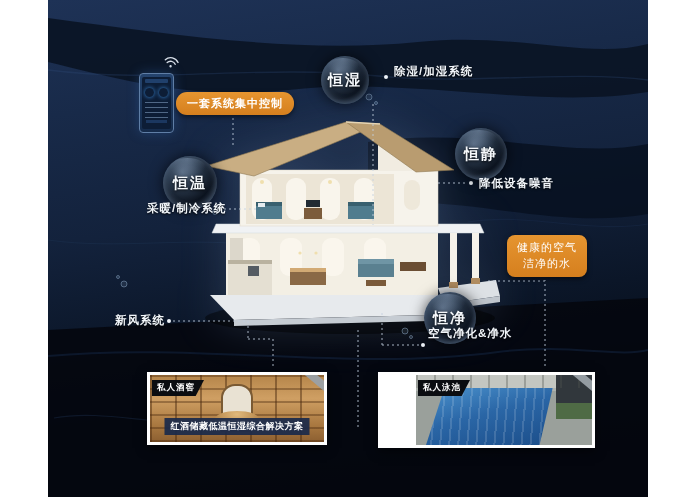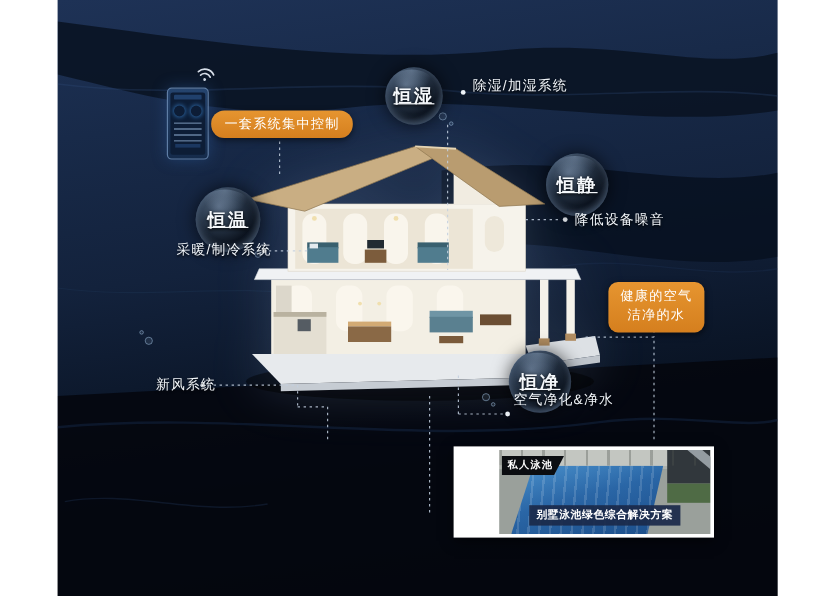--- a/index.html
+++ b/index.html
@@ -9,29 +9,29 @@
          background:linear-gradient(172deg,#1e3256 0%,#182a49 20%,#13223c 42%,#0b1628 62%,#050c17 80%,#03060c 100%);}
   .bg-svg,.conn-svg{position:absolute;left:0;top:0;pointer-events:none;}
 
   
   .bubble{position:absolute;border-radius:50%;display:flex;align-items:center;justify-content:center;
           background:radial-gradient(circle at 36% 30%, #53657c 0%, #2a394c 30%, #0c131e 62%, #1a2533 100%);
           box-shadow:inset 0 0 9px rgba(170,200,235,.30), inset 0 -3px 6px rgba(130,165,205,.22), 0 0 14px rgba(0,0,0,.65);}
   .bubble::before{content:"";position:absolute;left:10%;top:4%;width:72%;height:42%;border-radius:50%;
           background:radial-gradient(ellipse at 50% 0%, rgba(185,210,240,.30), transparent 72%);}
   .bubble-label{position:relative;color:#f5f8fb;font-weight:bold;font-size:15px;letter-spacing:2px;
-          text-shadow:0 1px 3px rgba(0,0,0,.9);text-decoration:underline;}
-
-  
-  .ann{position:absolute;color:#f2f6fa;font-weight:normal;font-size:11.5px;letter-spacing:1px;
+          text-shadow:0 1px 3px rgba(0,0,0,.9);}
+
+  
+  .ann{position:absolute;color:#f2f6fa;font-weight:bold;font-size:11.5px;letter-spacing:1px;
        text-shadow:0 1px 2px rgba(0,0,0,.85);white-space:nowrap;}
 
   
   .callout-pill{position:absolute;background:linear-gradient(180deg,#e69530,#d57f1e);color:#fff;
-        font-weight:normal;font-size:11px;letter-spacing:1px;padding:4px 11px;border-radius:11px;
+        font-weight:bold;font-size:11px;letter-spacing:1px;padding:4px 11px;border-radius:11px;
         white-space:nowrap;box-shadow:0 2px 5px rgba(0,0,0,.5);}
   .callout-box{position:absolute;background:linear-gradient(180deg,#e69530,#d57f1e);color:#fff;
         font-weight:normal;font-size:11px;letter-spacing:1px;padding:5px 7px;border-radius:8px;
         text-align:center;line-height:1.45;box-shadow:0 2px 5px rgba(0,0,0,.5);}
 
   
   .phone{position:absolute;left:91px;top:73px;width:33px;height:58px;border:1px solid #5f7ea6;border-radius:4px;
         background:linear-gradient(180deg,#25446e,#152b4b);box-shadow:0 0 12px rgba(45,90,155,.45);}
   .phone-screen{position:absolute;left:2px;right:2px;top:3px;bottom:3px;background:#0d1d36;border-radius:2px;overflow:hidden;}
   .phone-title{height:4px;margin:2px 3px 0;background:#20406c;border-radius:1px;}
@@ -211,35 +211,43 @@
     <div class="bubble" style="left:115px;top:156px;width:54px;height:54px;">
       <span class="bubble-label">恒温</span>
     </div>
     <div class="bubble" style="left:376px;top:292px;width:52px;height:52px;align-items:center;">
       <span class="bubble-label">恒净</span>
     </div>
 
     <span class="ann" style="left:346px;top:64px;">除湿/加湿系统</span>
     <span class="ann" style="left:431px;top:176px;">降低设备噪音</span>
     <span class="ann" style="left:99px;top:201px;">采暖/制冷系统</span>
-    <span class="ann" style="left:82px;top:313px;">新风系统</span>
+    <span class="ann" style="left:67px;top:313px;">新风系统</span>
     <span class="ann" style="left:380px;top:326px;">空气净化&amp;净水</span>
 
     <div class="callout-box" style="left:459px;top:235px;width:66px;">
       <div>健康的空气</div>
       <div>洁净的水</div>
     </div>
 
+    <div class="photo" style="left:99px;top:372px;">
+      <div class="photo-inner wine-bg">
+        <div class="wine-arch"></div>
+        <div class="wine-table"></div>
+        <div class="photo-ribbon"></div>
+        <div class="photo-tag">私人酒窖</div>
+        <div class="photo-caption">红酒储藏低温恒湿综合解决方案</div>
+      </div>
+    </div>
 
     <div class="photo" style="left:330px;top:372px;">
       <div class="photo-inner pool-bg">
         <div class="pool-building"></div>
         <div class="pool-green"></div>
         <div class="pool-water"></div>
         <div class="pool-edge"></div>
         <div class="photo-ribbon"></div>
         <div class="photo-tag">私人泳池</div>
-        <div class="photo-caption">别墅泳池绿色综合解决方案</div>
       </div>
     </div>
 
   </div>
 </div>
 
 </body></html>

